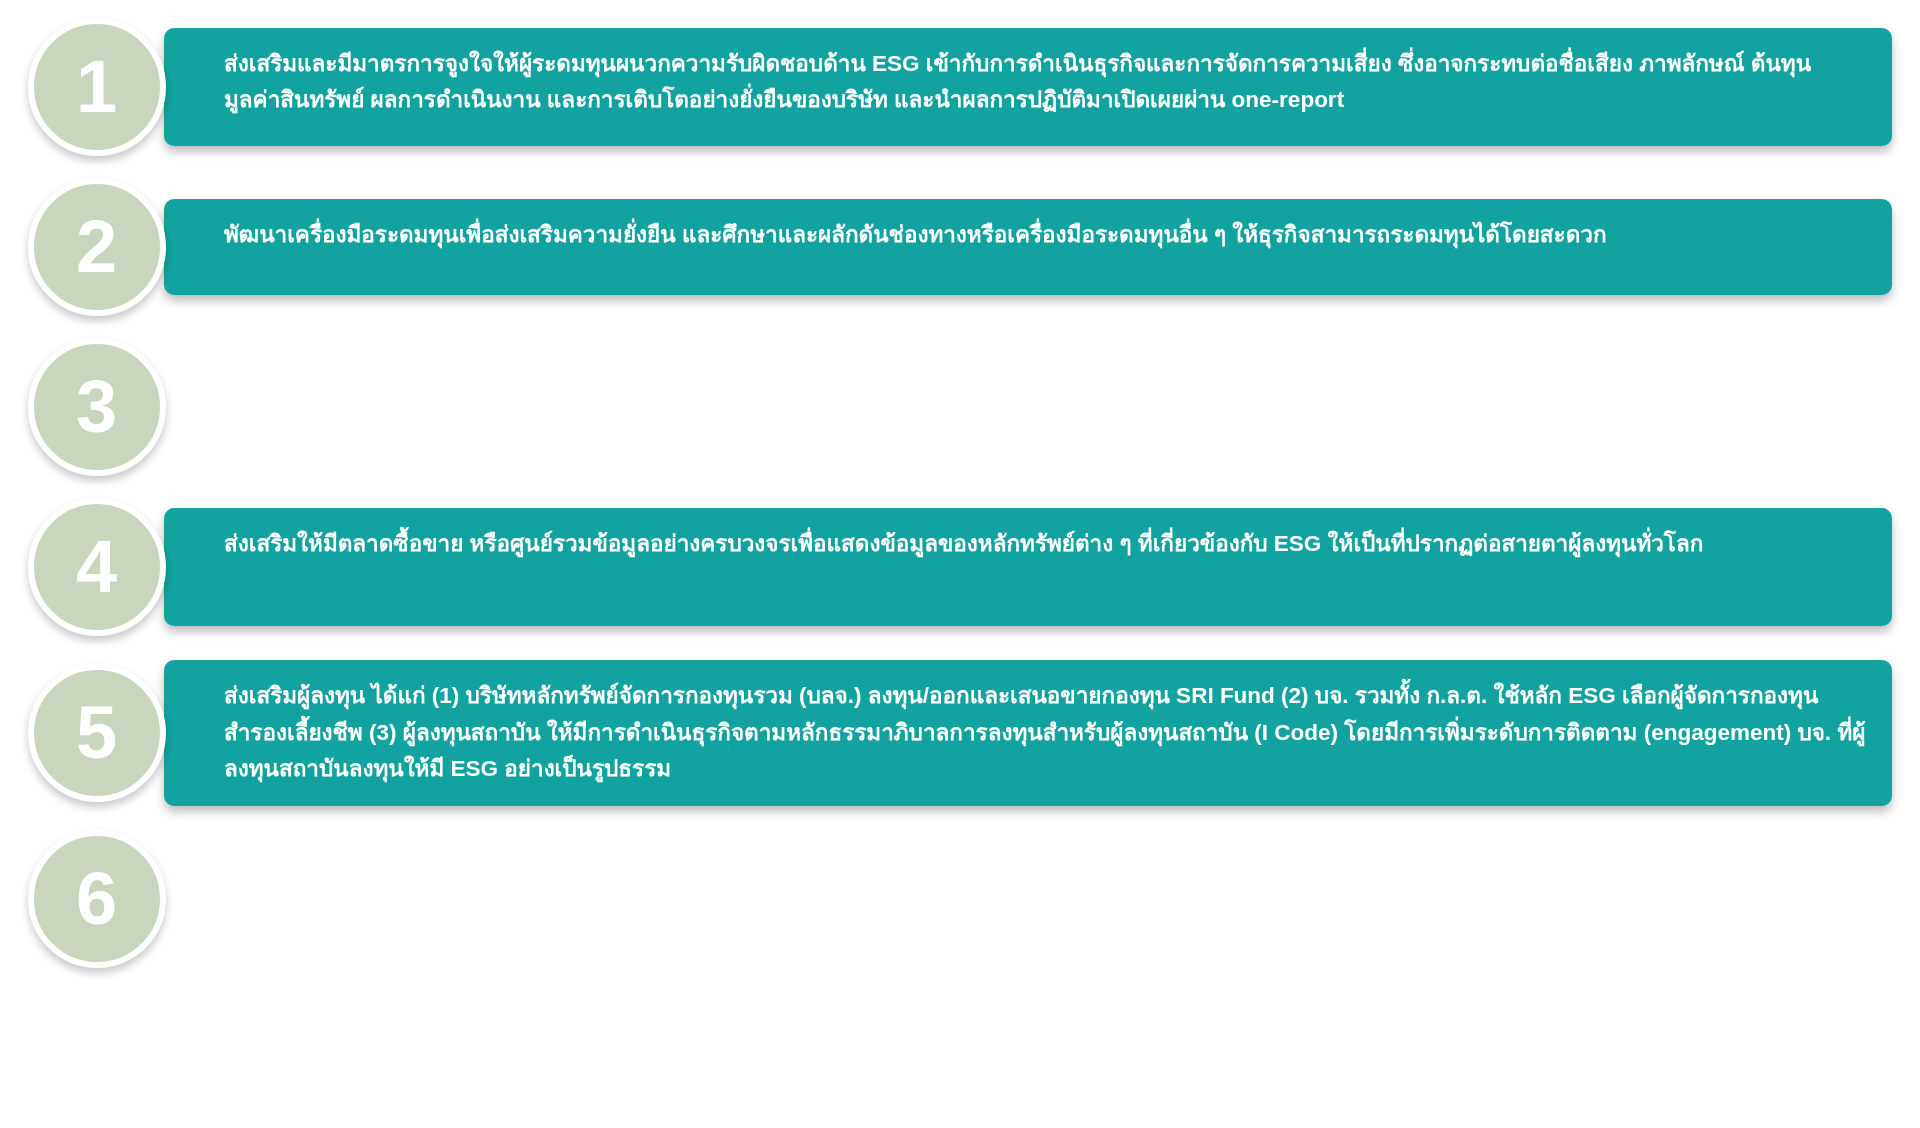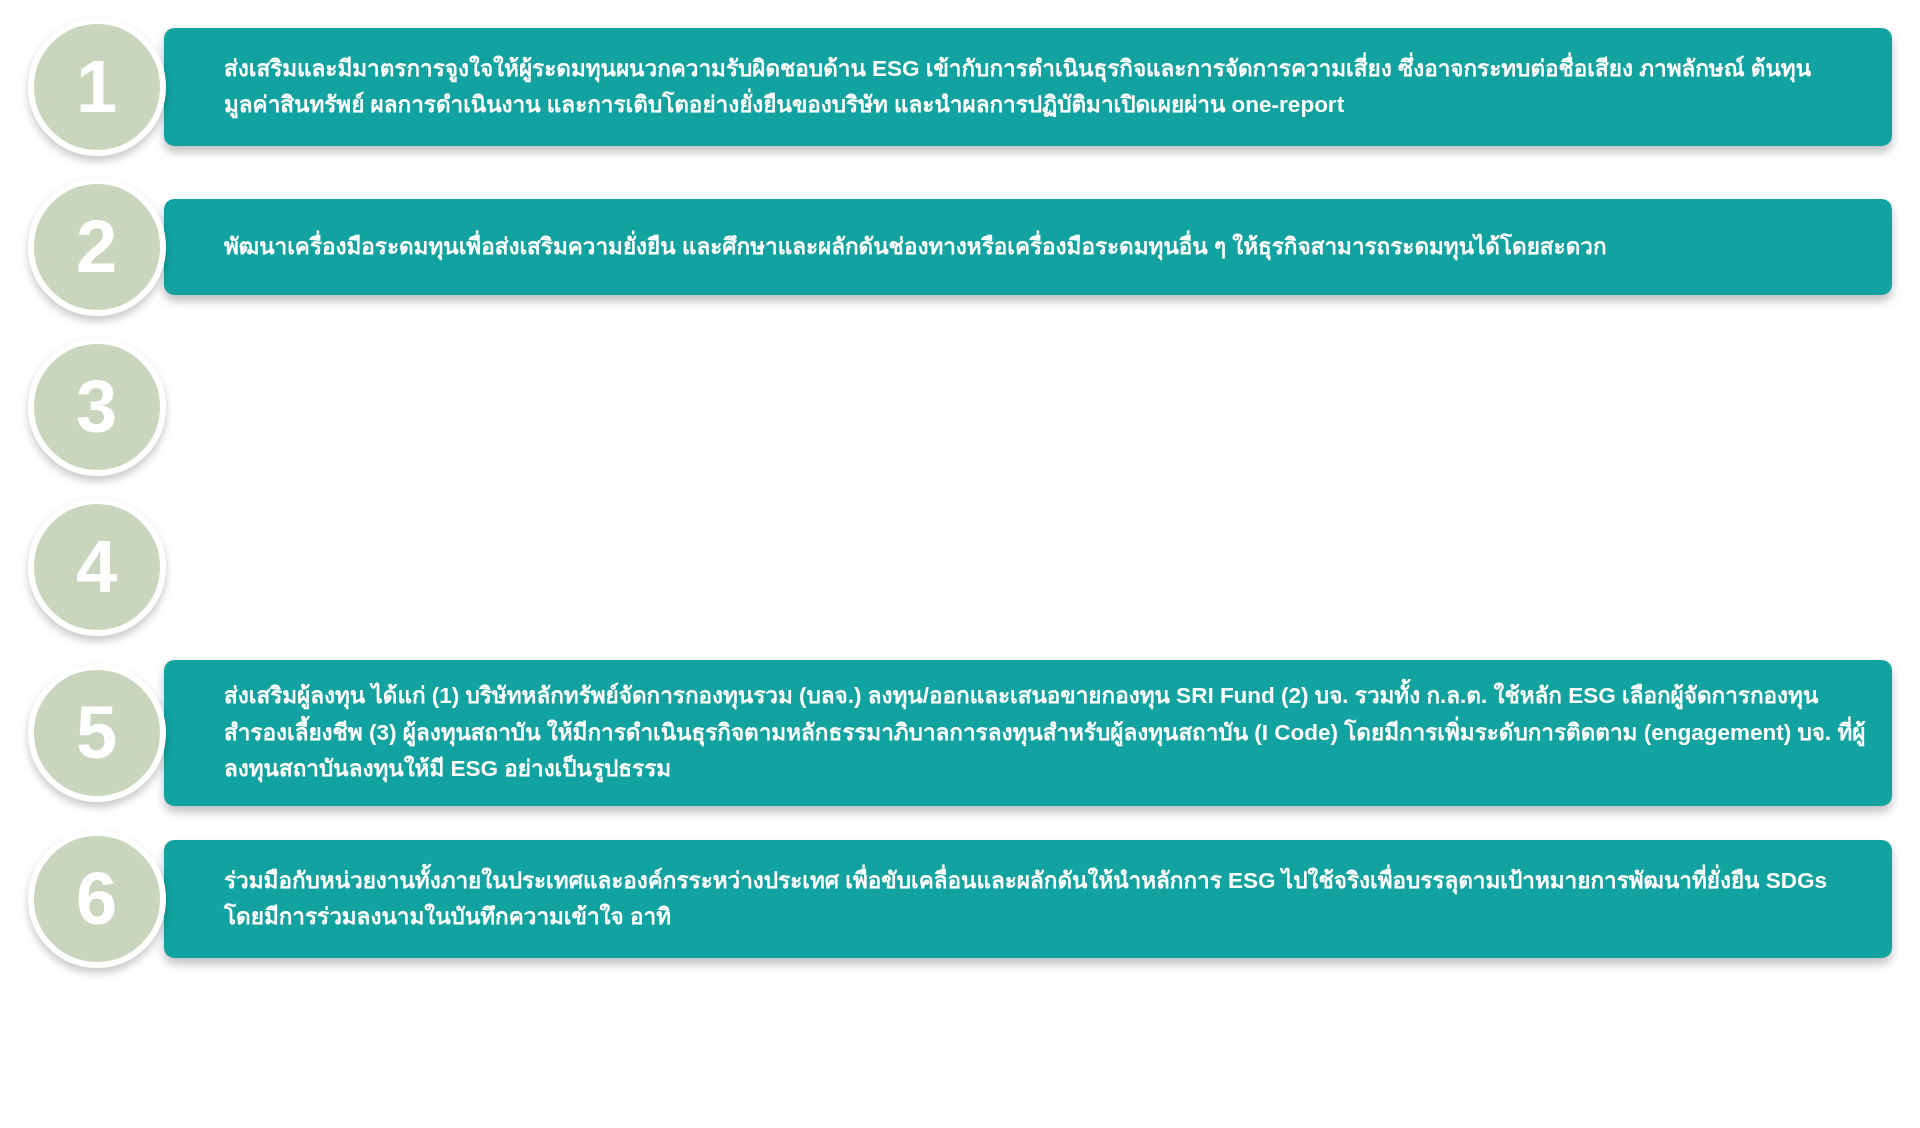--- a/index.html
+++ b/index.html
@@ -69,21 +69,20 @@
   .banner {
     position: relative;
     margin-left: -18px;
     flex: 1 1 auto;
     background: #12a2a0;
     border-radius: 10px;
     box-shadow: 0 6px 10px rgba(0,0,0,0.25);
     box-sizing: border-box;
     padding: 18px 26px 18px 60px;
     display: flex;
-    align-items: center;
     min-height: 104px;
   }
 
   .banner-text {
     color: #ffffff;
     font-size: 22.5px;
     line-height: 1.62;
     font-weight: 600;
     word-break: break-word;
   }
@@ -133,37 +132,37 @@
       </div>
     </div>
   </div>
 
   <div class="row r4">
     <div class="bubble-wrap">
       <div class="bubble">
         <span>4</span>
       </div>
     </div>
+    <div class="banner">
+      <div class="banner-text">ส่งเสริมให้มีตลาดซื้อขาย หรือศูนย์รวมข้อมูลอย่างครบวงจรเพื่อแสดงข้อมูลของหลักทรัพย์ต่าง ๆ ที่เกี่ยวข้องกับ ESG ให้เป็นที่ปรากฏต่อสายตาผู้ลงทุนทั่วโลก</div>
+    </div>
   </div>
 
   <div class="row r5">
     <div class="bubble-wrap">
       <div class="bubble">
         <span>5</span>
       </div>
     </div>
     <div class="banner">
       <div class="banner-text">ส่งเสริมผู้ลงทุน ได้แก่ (1) บริษัทหลักทรัพย์จัดการกองทุนรวม (บลจ.) ลงทุน/ออกและเสนอขายกองทุน SRI Fund  (2) บจ. รวมทั้ง ก.ล.ต. ใช้หลัก ESG เลือกผู้จัดการกองทุนสำรองเลี้ยงชีพ (3) ผู้ลงทุนสถาบัน ให้มีการดำเนินธุรกิจตามหลักธรรมาภิบาลการลงทุนสำหรับผู้ลงทุนสถาบัน (I Code) โดยมีการเพิ่มระดับการติดตาม (engagement) บจ. ที่ผู้ลงทุนสถาบันลงทุนให้มี ESG อย่างเป็นรูปธรรม</div>
     </div>
   </div>
 
   <div class="row r6">
     <div class="bubble-wrap">
       <div class="bubble">
         <span>6</span>
       </div>
     </div>
-    <div class="banner">
-      <div class="banner-text">ร่วมมือกับหน่วยงานทั้งภายในประเทศและองค์กรระหว่างประเทศ เพื่อขับเคลื่อนและผลักดันให้นำหลักการ ESG ไปใช้จริงเพื่อบรรลุตามเป้าหมายการพัฒนาที่ยั่งยืน SDGs โดยมีการร่วมลงนามในบันทึกความเข้าใจ อาทิ</div>
-    </div>
   </div>
 
 </div>
 
 </body></html>

